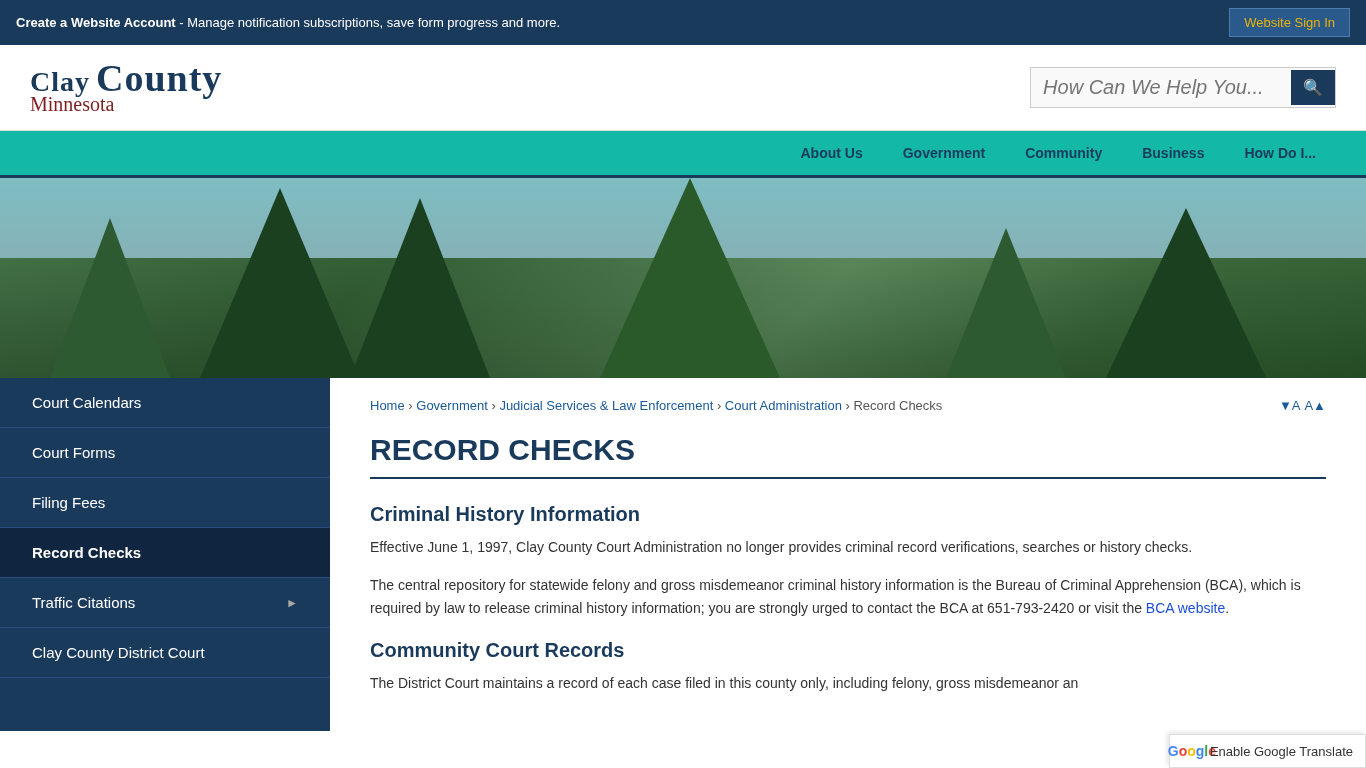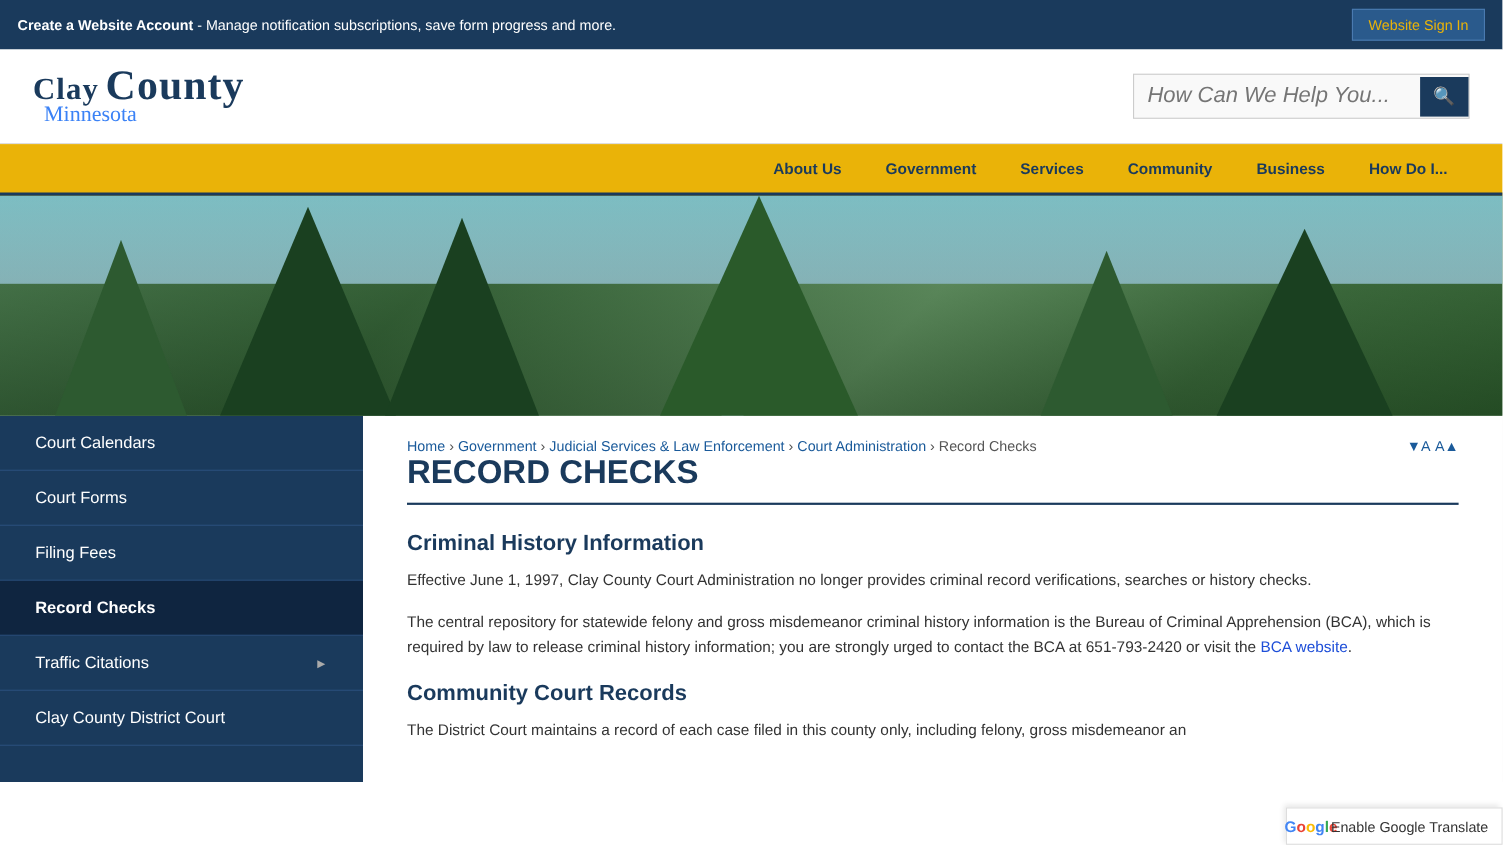--- a/index.html
+++ b/index.html
@@ -46,24 +46,23 @@
     .logo-county {
       font-size: 38px;
       font-weight: bold;
       color: #1a3a5c;
       font-family: Georgia, serif;
       letter-spacing: 1px;
       line-height: 1;
     }
     .logo-minnesota {
       font-size: 20px;
-      color: #3b82f6;
+      color: #7f1d1d;
       font-family: 'Brush Script MT', cursive;
       margin-top: -4px;
-      margin-left: 10px;
     }
     .search-area {
       display: flex;
       align-items: center;
     }
     .search-box {
       display: flex;
       align-items: center;
       border: 1px solid #ccc;
       background: #f9f9f9;
@@ -82,21 +81,21 @@
       background: #1a3a5c;
       border: none;
       padding: 8px 12px;
       cursor: pointer;
       color: #fff;
       font-size: 16px;
     }
 
     
     .main-nav {
-      background: #eab308;
+      background: #14b8a6;
       border-bottom: 3px solid #1a3a5c;
       display: flex;
       justify-content: flex-end;
       padding: 0 30px;
     }
     .main-nav a {
       display: inline-block;
       padding: 14px 20px;
       color: #1a3a5c;
       text-decoration: none;
@@ -192,21 +191,21 @@
     .main-content {
       flex: 1;
       background: #fff;
       padding: 20px 40px;
     }
 
     
     .breadcrumb {
       font-size: 13px;
       color: #555;
-      margin-bottom: 0;
+      margin-bottom: 20px;
       display: flex;
       align-items: center;
       justify-content: space-between;
     }
     .breadcrumb a { color: #1a5a9a; text-decoration: none; }
     .breadcrumb span { color: #555; }
     .font-controls { display: flex; align-items: center; gap: 4px; font-size: 13px; color: #555; }
     .font-controls span { cursor: pointer; color: #1a5a9a; }
 
     
@@ -288,21 +287,20 @@
     <div class="search-box">
       <input type="text" placeholder="How Can We Help You..." style="">
       <button>🔍</button>
     </div>
   </div>
 </div>
 
 <nav class="main-nav">
   <a>About Us</a>
   <a>Government</a>
-  <a>Services</a>
   <a>Community</a>
   <a>Business</a>
   <a>How Do I...</a>
 </nav>
 
 <div class="hero">
   <div class="sky"></div>
   <div class="hero-overlay"></div>
   <div class="hero-trees">
     <div class="tree1"></div>

